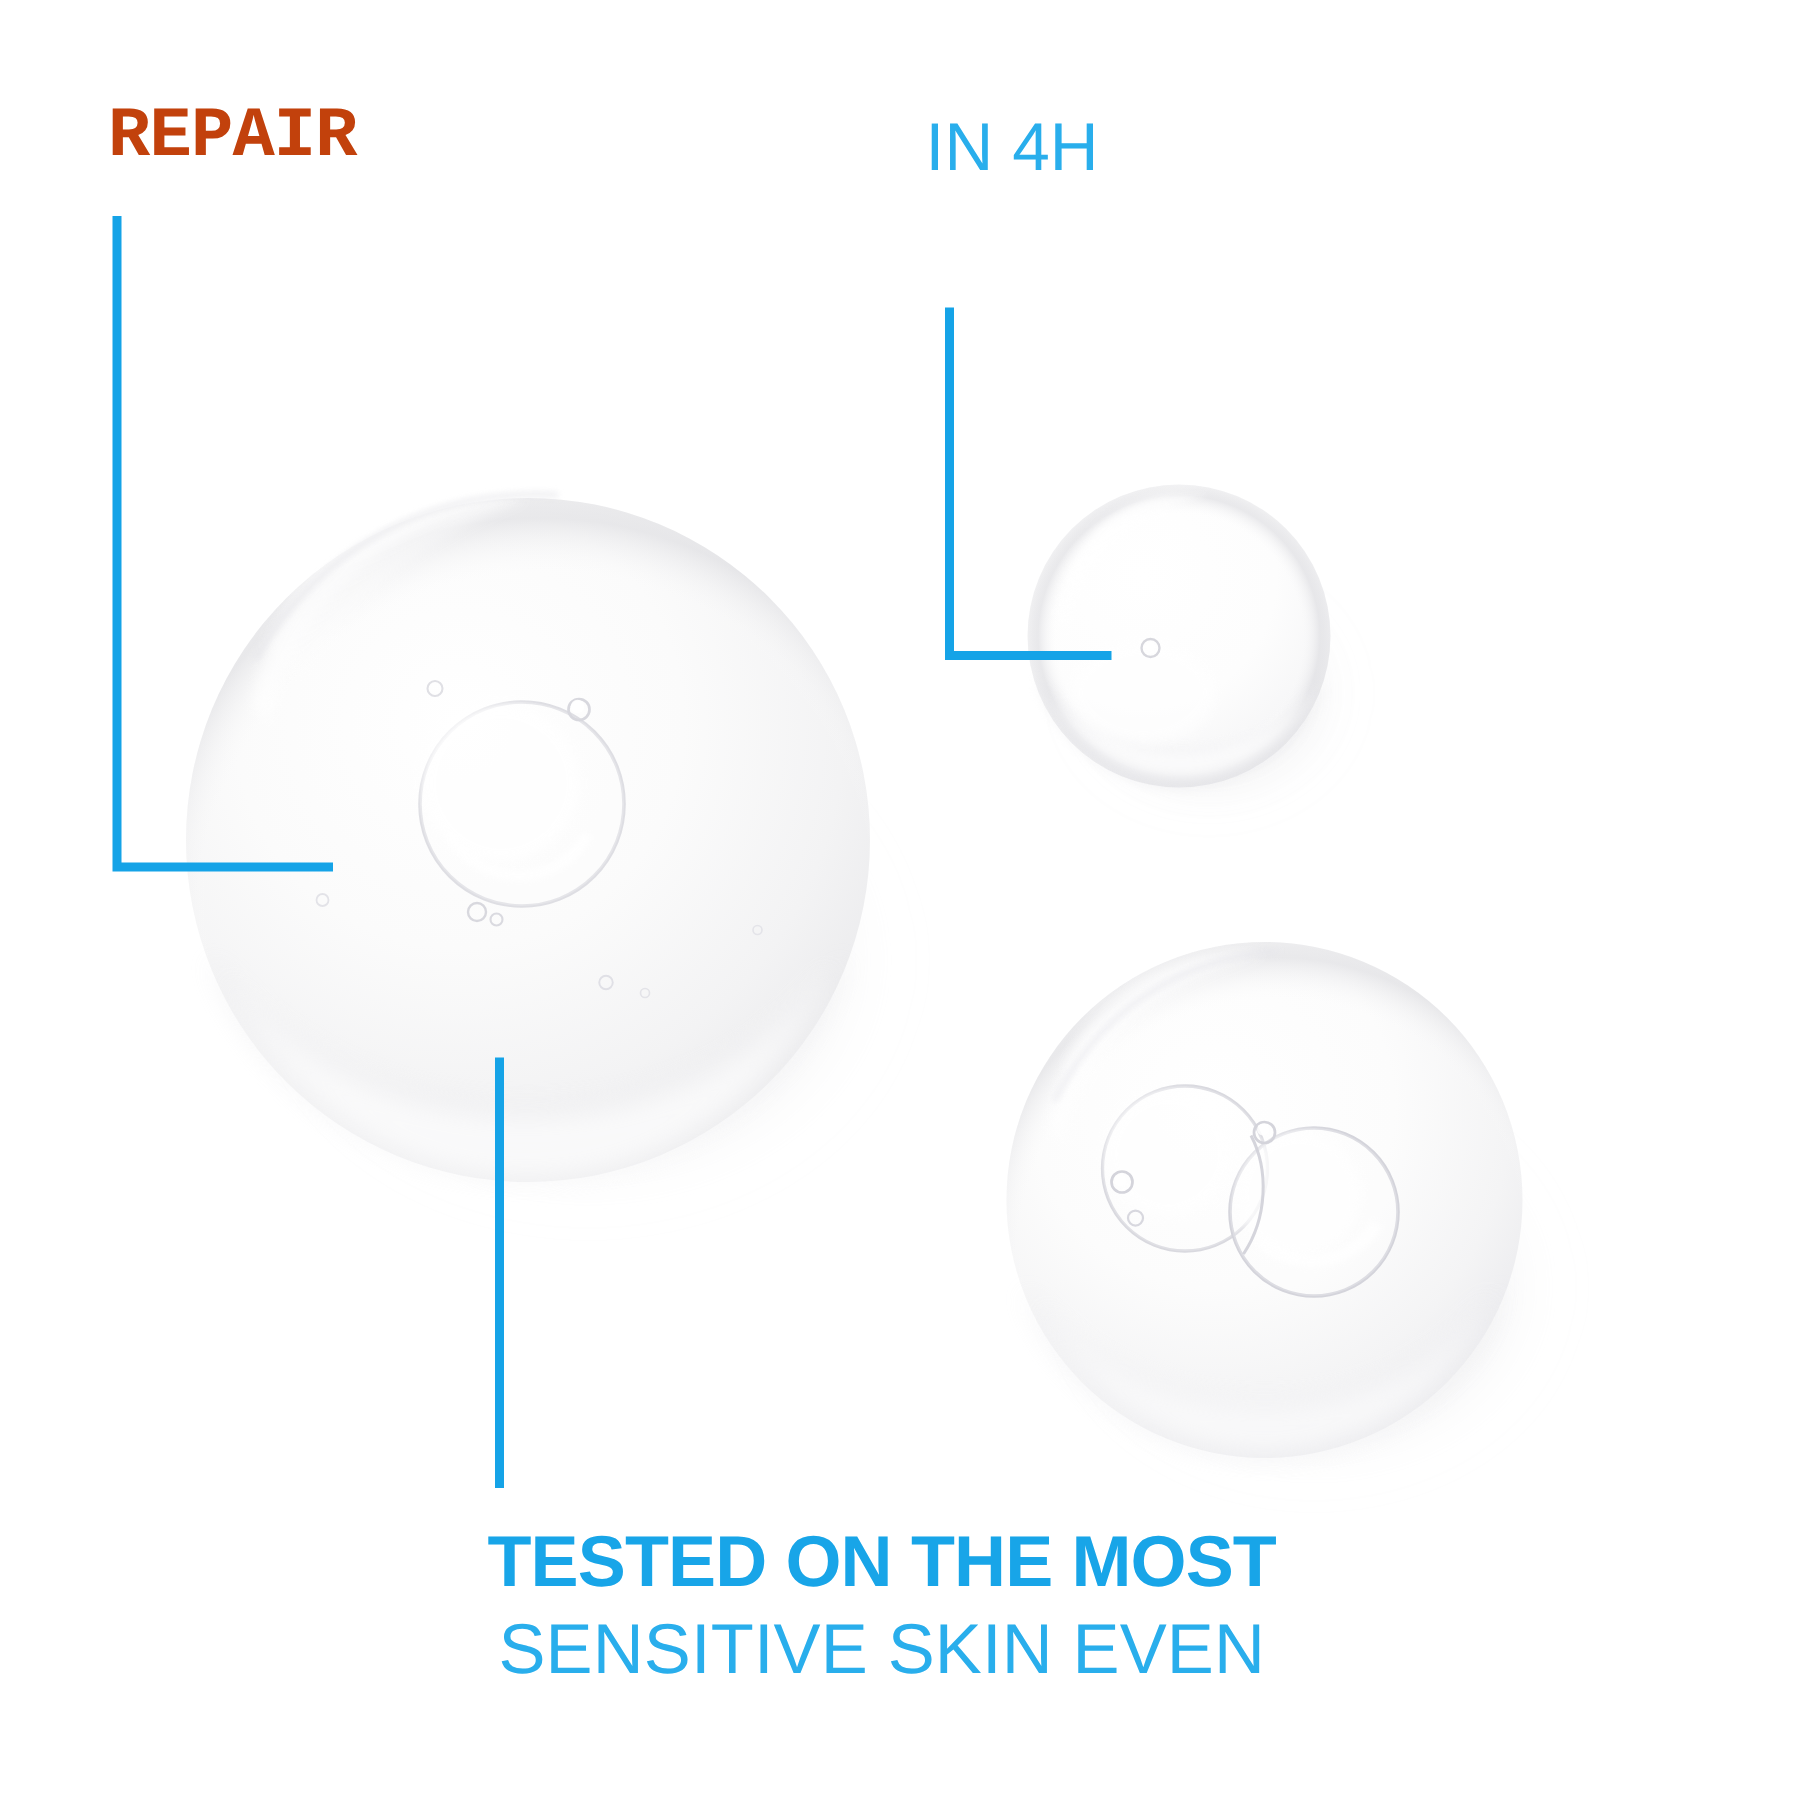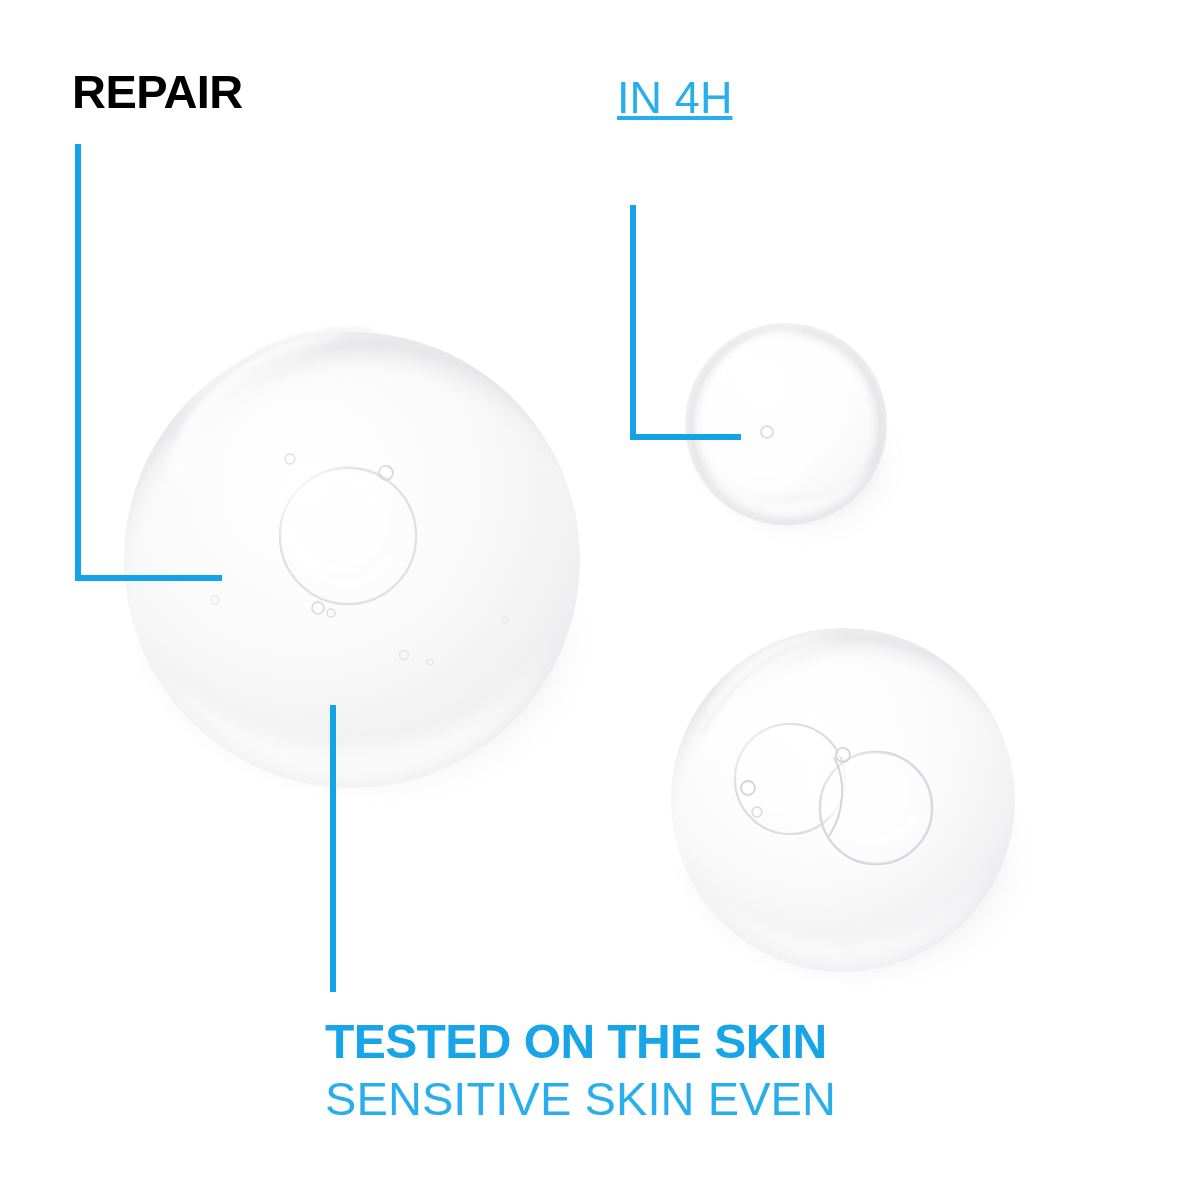--- a/index.html
+++ b/index.html
@@ -66,21 +66,20 @@
 
   #callout-replumps {
     left: 617px;
     top: 68px;
     font-size: 47px;
   }
   #callout-replumps .l-bold { font-size: 47px; }
   #callout-replumps .l-light {
     font-size: 45px;
     margin-top: 7px;
-    text-decoration: underline;
   }
 
   #callout-tested {
     left: 325px;
     top: 1018px;
     font-size: 48px;
     text-align: left;
   }
   #callout-tested .l-bold { font-size: 48px; }
   #callout-tested .l-light {
@@ -230,26 +229,26 @@
       </g>
     </g>
   </svg>
 
   <svg class="leaders" viewBox="0 0 1200 1200" aria-hidden="true">
     <polyline points="78,144 78,578 222,578" fill="none" stroke="#15A3E7" stroke-width="6" stroke-linecap="butt" stroke-linejoin="miter"></polyline>
     <polyline points="633,205 633,437 741,437" fill="none" stroke="#15A3E7" stroke-width="6" stroke-linecap="butt" stroke-linejoin="miter"></polyline>
     <polyline points="333,705 333,992" fill="none" stroke="#15A3E7" stroke-width="6" stroke-linecap="butt" stroke-linejoin="miter"></polyline>
   </svg>
 
-  <div class="callout" id="callout-repair" style="color:#000000;">
+  <div class="callout" id="callout-repair" style="color:#c2410c;font-family:Liberation Mono, monospace;">
     <span class="l-bold">REPAIR</span>
   </div>
 
   <div class="callout" id="callout-replumps" style="color:#18A5E8;">
     <span class="l-light" style="color:#29AEEC;">IN 4H</span>
   </div>
 
   <div class="callout" id="callout-tested" style="color:#18A5E8;">
-    <span class="l-bold">TESTED ON THE SKIN</span>
-    <span class="l-light" style="color:#29AEEC;">SENSITIVE SKIN EVEN</span>
+    <span class="l-bold">TESTED ON THE MOST</span>
+    <span class="l-light" style="color:#29AEEC;text-align:center;">SENSITIVE SKIN EVEN</span>
   </div>
 
 </div>
 
 </body></html>

